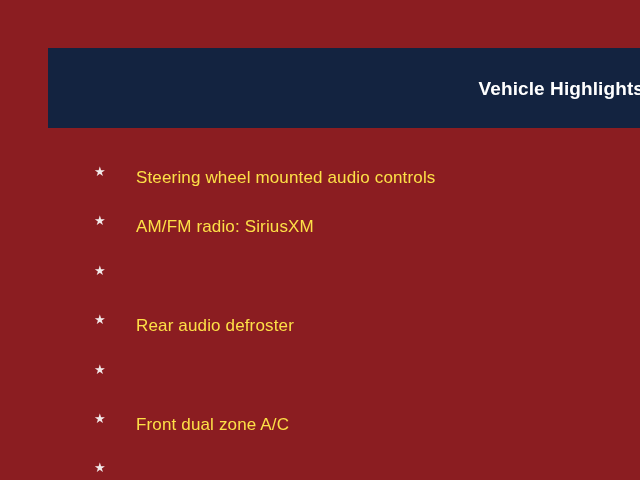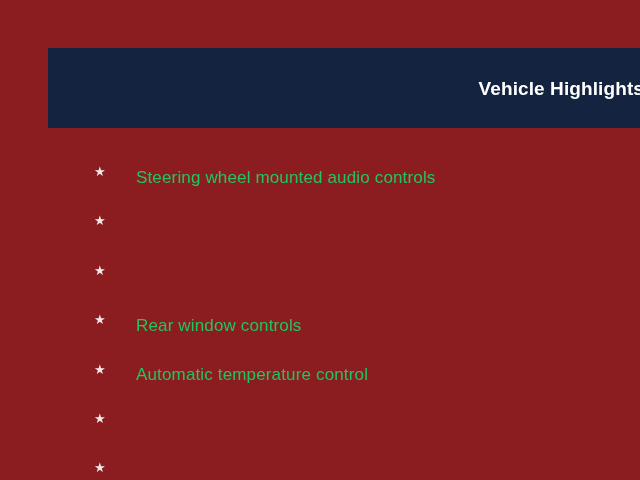--- a/index.html
+++ b/index.html
@@ -78,21 +78,21 @@
     color: #f2eaea;
     font-size: 13px;
     line-height: 1;
     width: 18px;
     flex: 0 0 18px;
     text-align: left;
     margin-top: -1px;
   }
 
   .highlight-label {
-    color: #22c55e;
+    color: #fde047;
     font-size: 17px;
     font-weight: 400;
     line-height: 1.1;
     letter-spacing: 0.15px;
   }
 </style>
 </head>
 <body>
 
 <div id="slide">
@@ -102,34 +102,35 @@
   </div>
 
   <div id="body-panel">
     <ul id="highlights-list">
         <li class="highlight-item" style="top: 13px;">
           <span class="bullet-star">★</span>
           <span class="highlight-label">Steering wheel mounted audio controls</span>
         </li>
         <li class="highlight-item" style="top: 62.4px;">
           <span class="bullet-star">★</span>
+          <span class="highlight-label">AM/FM radio: SiriusXM</span>
         </li>
         <li class="highlight-item" style="top: 111.8px;">
           <span class="bullet-star">★</span>
         </li>
         <li class="highlight-item" style="top: 161.2px;">
           <span class="bullet-star">★</span>
-          <span class="highlight-label">Rear window controls</span>
+          <span class="highlight-label">Rear audio defroster</span>
         </li>
         <li class="highlight-item" style="top: 210.6px;">
           <span class="bullet-star">★</span>
-          <span class="highlight-label">Automatic temperature control</span>
         </li>
         <li class="highlight-item" style="top: 260px;">
           <span class="bullet-star">★</span>
+          <span class="highlight-label">Front dual zone A/C</span>
         </li>
         <li class="highlight-item" style="top: 309.4px;">
           <span class="bullet-star">★</span>
         </li>
         <li class="highlight-item" style="top: 358.8px;">
           <span class="bullet-star">★</span>
         </li>
       </ul>
   </div>
 

